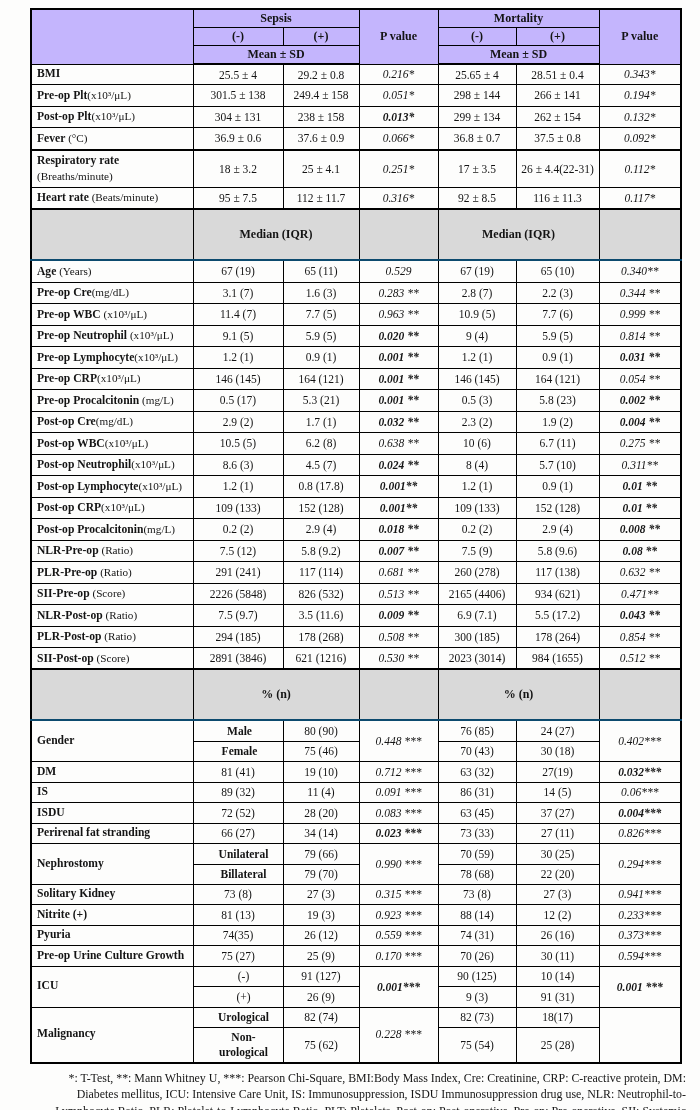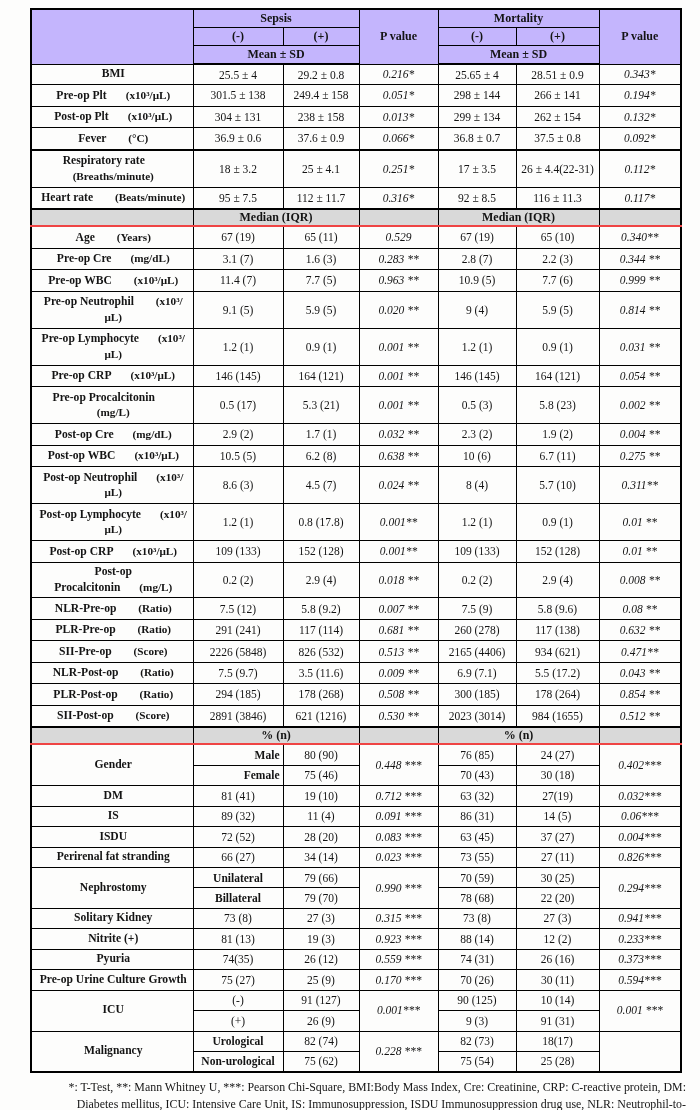--- a/index.html
+++ b/index.html
@@ -29,32 +29,32 @@
     line-height:1.25;
     overflow:hidden;
   }
   thead th{
     background:#c4b5fd;
     font-weight:bold;
     font-size:12px;
     padding:1px 2px;
   }
   thead tr.hr3 th{border-bottom:2px solid #000;}
-  td.lbl{text-align:center;padding-left:5px;font-weight:bold;font-size:11.6px;}
-  td.lbl .u{font-weight:bold;font-size:11.2px;margin-left:19px;}
+  td.lbl{text-align:left;padding-left:5px;font-weight:bold;font-size:11.6px;}
+  td.lbl .u{font-weight:normal;font-size:11.2px;}
   td.band{
     background:#d9d9d9;font-weight:bold;font-size:12px;
-    border-top:2px solid #000;border-bottom:2px solid #ef4444;
-    padding:0;
+    border-top:2px solid #000;border-bottom:2px solid #0c4a6e;
+    padding:17px;
   }
   td.p{font-style:italic;}
-  td.p.pb{font-weight:normal;margin-left:43px;}
+  td.p.pb{font-weight:bold;margin-left:43px;}
   tr.thick>td{border-top:2px solid #000;}
-  td.sub{font-weight:bold;}
-  td.sub.left{text-align:right;padding-left:6px;}
+  td.sub{font-weight:bold;padding-left:14px;}
+  td.sub.left{text-align:center;padding-left:6px;}
   td.sub.plain{font-weight:normal;}
   .footnote{
     margin-top:6px;width:656px;
     font-size:11.9px;line-height:1.4;
     color:#161616;text-align:right;
   }
 </style>
 </head>
 <body>
 
@@ -90,21 +90,21 @@
             <th colspan="2">Mean ± SD</th>
           </tr>
         </thead>
         <tbody>
           <tr>
             <td class="lbl"><span>BMI</span></td>
             <td>25.5 ± 4</td>
             <td>29.2 ± 0.8</td>
             <td class="p">0.216*</td>
             <td>25.65 ± 4</td>
-            <td>28.51 ± 0.9</td>
+            <td>28.51 ± 0.4</td>
             <td class="p">0.343*</td>
           </tr>
           <tr>
             <td class="lbl"><span>Pre-op Plt</span><span class="u">(x10³/μL)</span></td>
             <td>301.5 ± 138</td>
             <td>249.4 ± 158</td>
             <td class="p">0.051*</td>
             <td>298 ± 144</td>
             <td>266 ± 141</td>
             <td class="p">0.194*</td>
@@ -370,21 +370,21 @@
             <td class="p">0.083 ***</td>
             <td>63 (45)</td>
             <td>37 (27)</td>
             <td class="p pb">0.004***</td>
           </tr>
           <tr>
             <td class="lbl"><span>Perirenal fat stranding</span></td>
             <td>66 (27)</td>
             <td>34 (14)</td>
             <td class="p pb">0.023 ***</td>
-            <td>73 (55)</td>
+            <td>73 (33)</td>
             <td>27 (11)</td>
             <td class="p">0.826***</td>
           </tr>
           <tr>
             <td class="lbl" rowspan="2">Nephrostomy</td>
             <td class="sub">Unilateral</td>
             <td>79 (66)</td>
             <td class="p" rowspan="2">0.990 ***</td>
             <td>70 (59)</td>
             <td>30 (25)</td>

